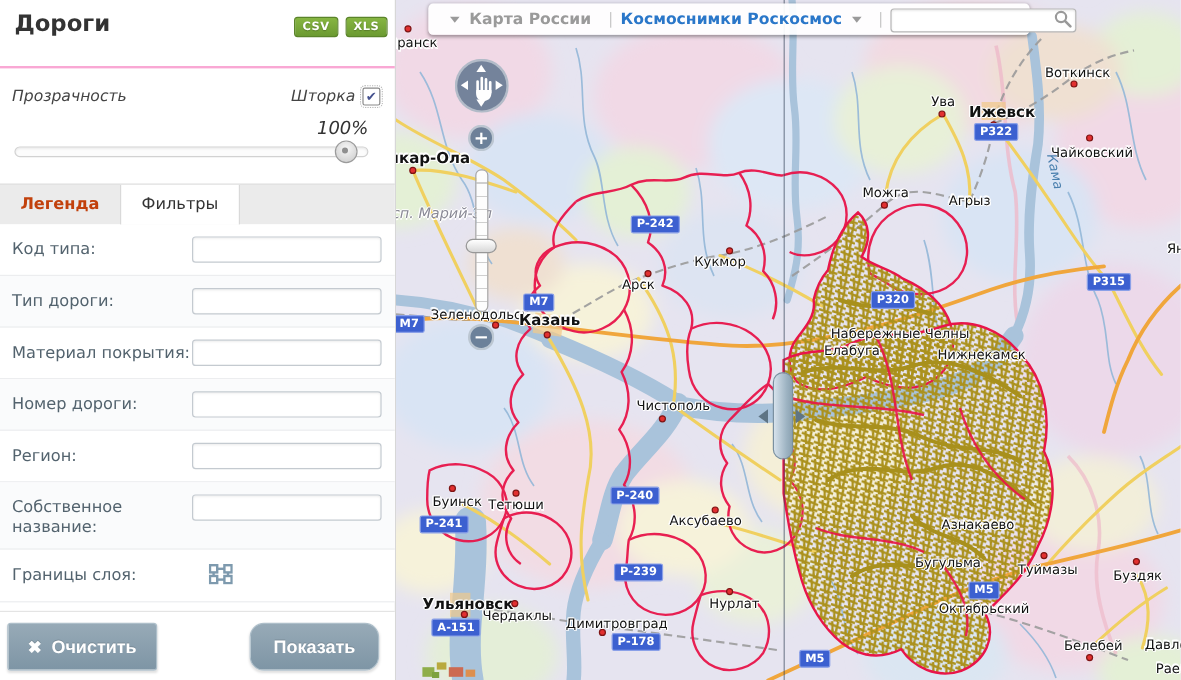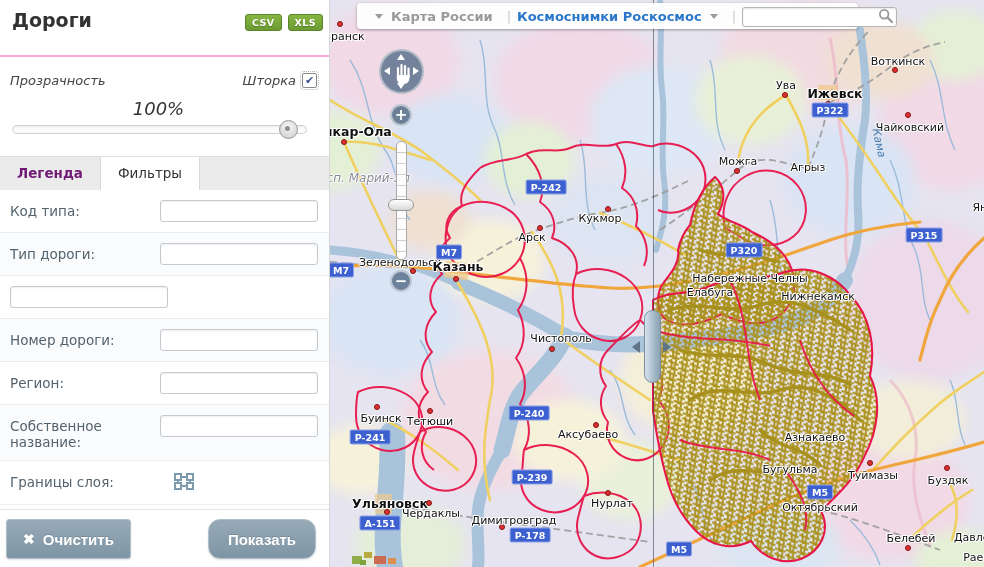--- a/index.html
+++ b/index.html
@@ -16,29 +16,29 @@
   .exp-btn{display:inline-block;padding:2px 6px;font-size:9.5px;font-weight:bold;color:#fff;
     background:linear-gradient(#86b542,#6b9a31);border:1px solid #5a8429;border-radius:3px;
     text-shadow:0 1px 1px rgba(0,0,0,.25);cursor:pointer;letter-spacing:.4px;}
   .opacity-block{padding:16px 12px 0 10px;font-style:italic;}
   .op-row{display:flex;justify-content:space-between;align-items:center;}
   .op-label{font-size:13px;color:#444;}
   .curtain{display:flex;align-items:center;gap:6px;font-size:13px;color:#444;}
   .cbx{width:13px;height:13px;background:#fff;border:1px solid #8a8a8a;border-radius:2px;
     outline:1px dotted #b5b5b5;outline-offset:1px;display:flex;align-items:center;justify-content:center;
     font-size:11px;line-height:1;color:#44518e;cursor:pointer;}
-  .op-val{text-align:center;font-size:18px;color:#333;margin:10px 10px 6px 0;}
+  .op-val{text-align:right;font-size:15px;color:#333;margin:10px 10px 6px 0;}
   .slider{position:relative;height:7px;margin:0 10px 0 2px;background:#fcfcfc;
     border:1px solid #d2d2d2;border-radius:6px;box-shadow:inset 0 1px 2px rgba(0,0,0,.08);}
   .slider-handle{position:absolute;right:8px;top:-6px;width:17px;height:17px;border-radius:50%;
     background:radial-gradient(circle at 50% 35%,#f7f7f7,#c9c9c9);border:1px solid #9b9b9b;cursor:pointer;}
   .slider-handle:after{content:"";position:absolute;left:5px;top:5px;width:5px;height:5px;
     border-radius:50%;background:#8f8f8f;}
   .tabstrip{display:flex;margin-top:22px;background:#ebebeb;border-top:1px solid #e0e0e0;height:33px;}
-  .tab{padding:8px 17px 0 17px;font-size:13.5px;color:#701a75;cursor:pointer;box-sizing:border-box;height:33px;}
+  .tab{padding:8px 17px 0 17px;font-size:13.5px;color:#c2410c;cursor:pointer;box-sizing:border-box;height:33px;}
   .tab.inactive{font-weight:bold;}
   .tab.active{background:#fff;border-left:1px solid #d9d9d9;border-right:1px solid #d9d9d9;color:#333;}
   .frows{background:#fff;}
   .frow{display:flex;align-items:flex-start;padding:10px 8px 10px 10px;border-bottom:1px solid #ecedef;}
   .frow:nth-child(even){background:#fafbfc;}
   .frow .flabel{flex:1;font-size:13.5px;color:#53636e;padding-top:3px;max-width:150px;}
   .frow input{width:148px;height:20px;border:1px solid #c4cad0;border-radius:3px;
     box-shadow:inset 0 1px 2px rgba(0,0,0,.07);font:12px "DejaVu Sans",sans-serif;padding:0 4px;}
   .poly-icon{margin:2px 0 0 14px;cursor:pointer;}
   .sb-footer{position:absolute;left:0;right:0;bottom:0;height:57px;border-top:1px solid #e4e4e4;background:#fff;}
@@ -138,20 +138,21 @@
     <div class="frows">
       <div class="frow">
         <span class="flabel">Код типа:</span>
         <input type="text" value="" style="">
       </div>
       <div class="frow">
         <span class="flabel">Тип дороги:</span>
         <input type="text" value="" style="">
       </div>
       <div class="frow">
+        <span class="flabel">Материал покрытия:</span>
         <input type="text" value="" style="">
       </div>
       <div class="frow">
         <span class="flabel">Номер дороги:</span>
         <input type="text" value="" style="">
       </div>
       <div class="frow">
         <span class="flabel">Регион:</span>
         <input type="text" value="" style="">
       </div>

